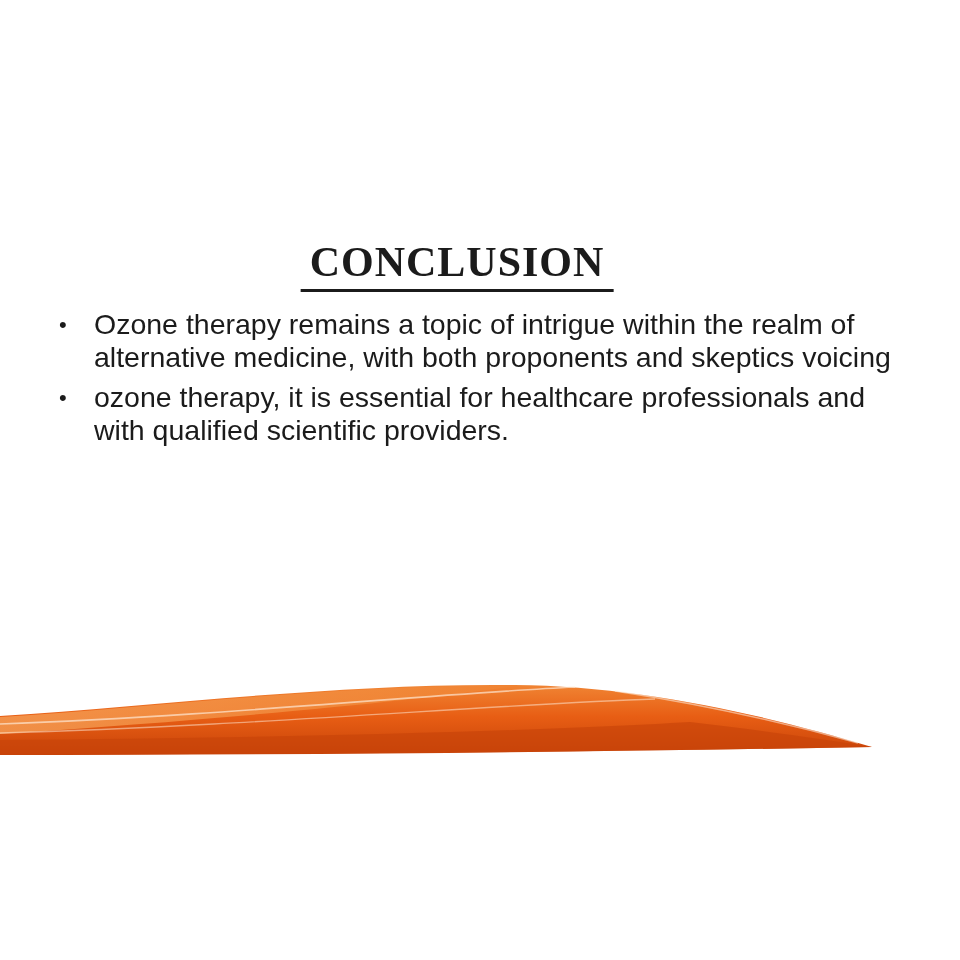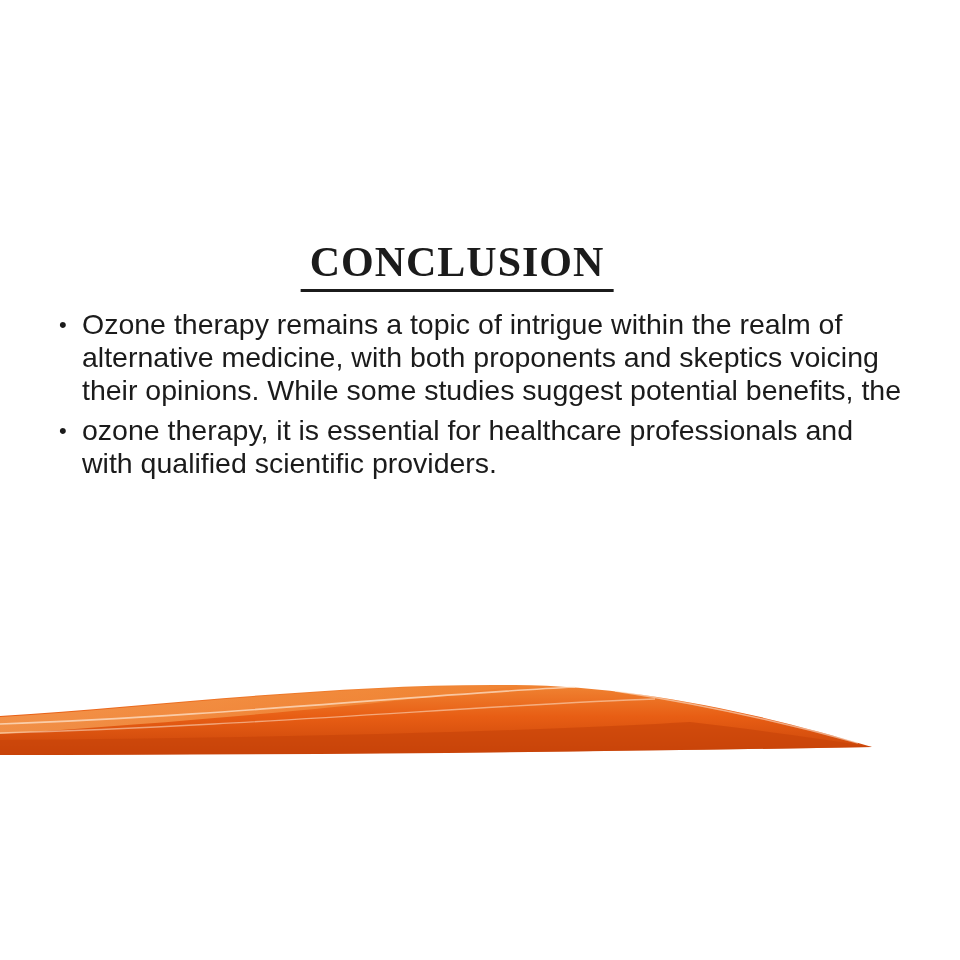--- a/index.html
+++ b/index.html
@@ -49,21 +49,21 @@
   }
   .dot{
     flex:0 0 32px;
     width:32px;
     box-sizing:border-box;
     padding-left:9px;
     font-size:22px;
     line-height:33px;
     color:var(--text,#1b1b1b);
   }
-  .lines{flex:1 1 auto;}
+  .lines{flex:1 1 auto;margin-left:12px;}
   .line{
     font-size:28.5px;
     line-height:33px;
     color:var(--text,#1b1b1b);
     white-space:pre;
   }
   svg.wave{
     position:absolute;
     left:0;
     top:660px;
@@ -80,21 +80,20 @@
   <div class="title-wrap">
     <span class="title-text">CONCLUSION</span>
   </div>
 
   <ul class="bullets" id="bullets">
       <li>
         <span class="dot">•</span>
         <div class="lines">
           <div class="line">Ozone therapy remains a topic of intrigue within the realm of</div>
           <div class="line">alternative medicine, with both proponents and skeptics voicing</div>
-          <div class="line">their opinions. While some studies suggest potential benefits, the</div>
         </div>
       </li>
       <li>
         <span class="dot">•</span>
         <div class="lines">
           <div class="line">ozone therapy, it is essential for healthcare professionals and</div>
           <div class="line">with qualified scientific providers.</div>
         </div>
       </li>
     </ul>

